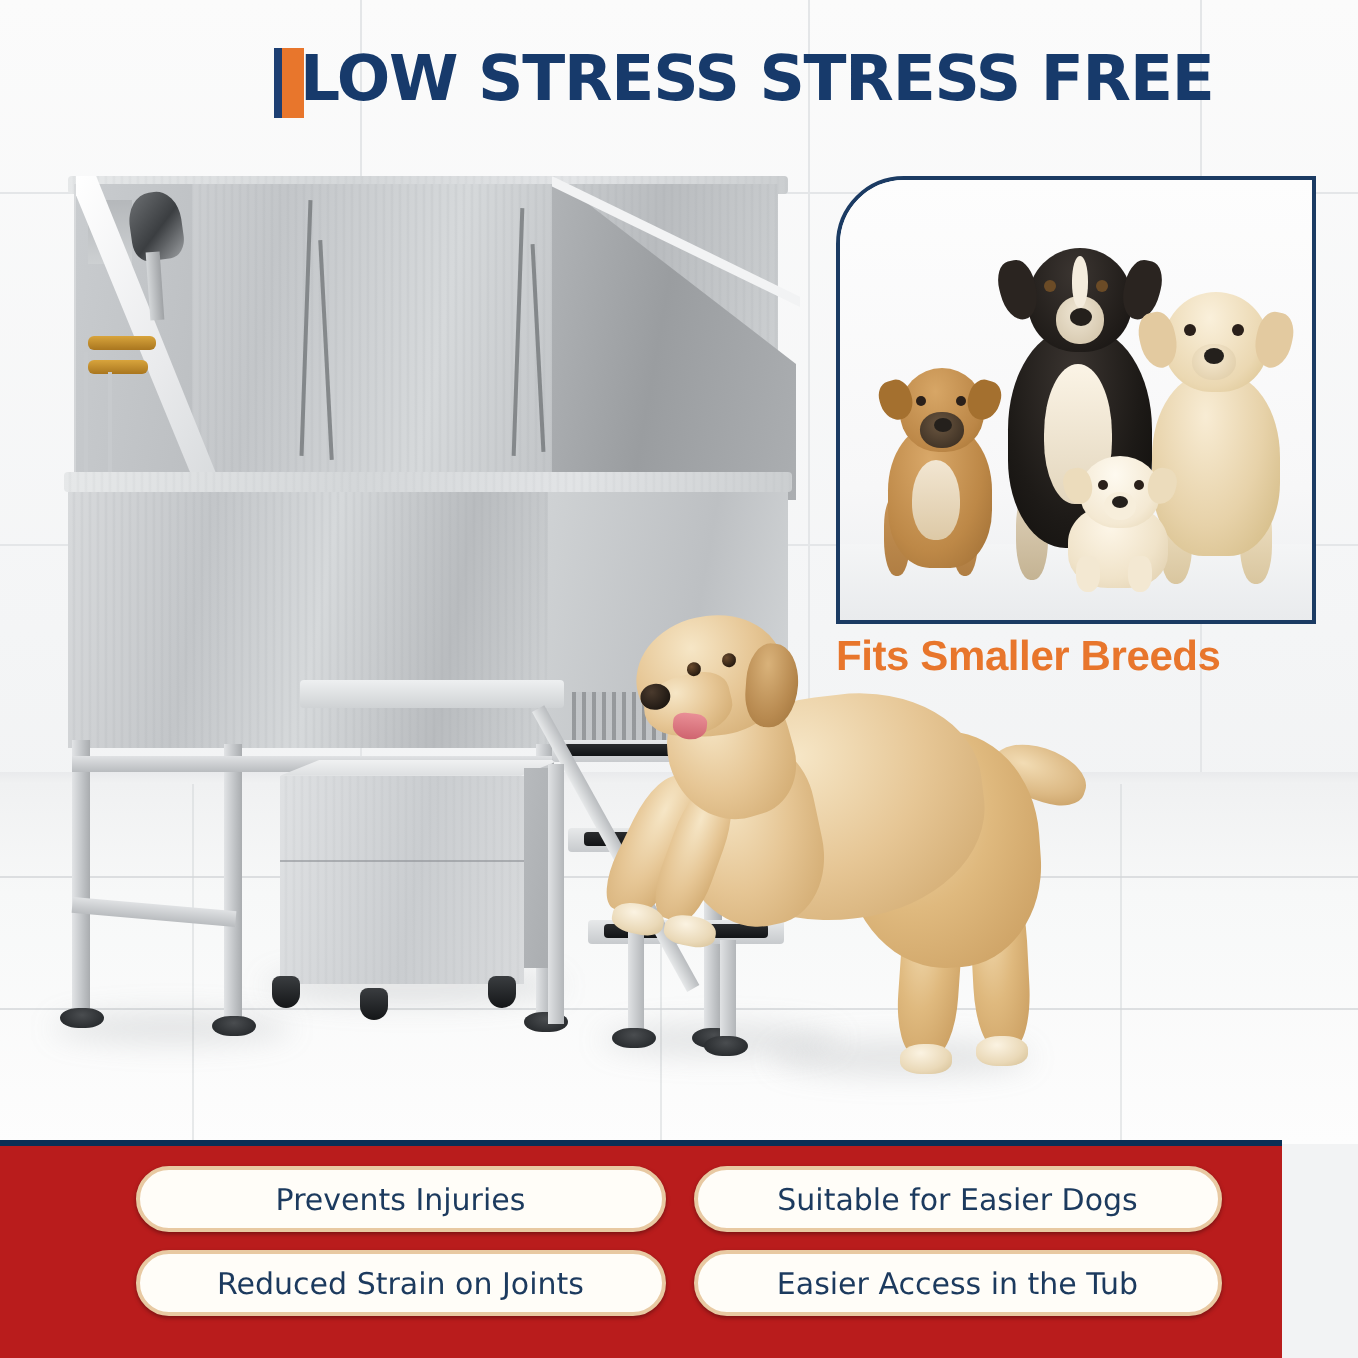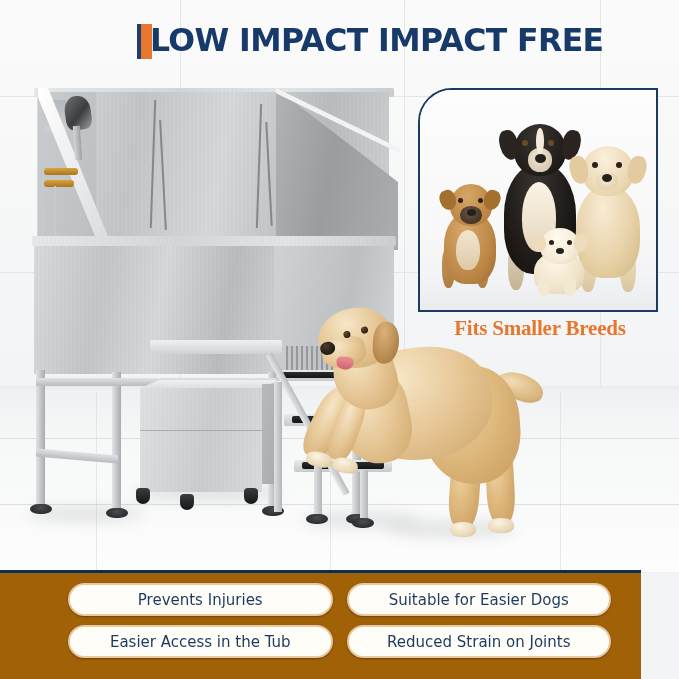--- a/index.html
+++ b/index.html
@@ -400,37 +400,37 @@
   .idog .h { border-radius: 50% 50% 46% 46%; }
   .idog .e { border-radius: 50% 50% 60% 60%; }
   .idog .l { border-radius: 38% 38% 45% 45%; }
   .idog .m { border-radius: 48%; }
   .idog .ch { border-radius: 50% 50% 45% 45%; }
   .idog .nose { position:absolute; border-radius:50%; background:#24201c; }
   .idog .eye  { position:absolute; border-radius:50%; background:#2a201a; }
 
   .inset-caption {
     position: absolute; left: 418px; top: 316px;
-    width: 244px; text-align: center;
-    font-family: Liberation Serif, serif;
+    width: 244px; 
+    font-family: Liberation Sans, sans-serif;
   }
   .cap-line1 {
     font-size: 21px; font-weight: 600; color: #e8762c;
     line-height: 25px; letter-spacing: -0.2px;
   }
   .cap-line2 {
     font-size: 21px; font-weight: 400; color: #2d4054;
     line-height: 26px; letter-spacing: -0.2px;
   }
 
   
   .banner {
     position: absolute; left: 0; top: 570px;
     width: 641px; height: 109px;
-    background: #a16207;
+    background: #b91c1c;
     border-top: 3px solid #0a2f55;
     box-sizing: border-box;
   }
   .pill-grid {
     position: absolute; left: 0; top: 10px;
     width: 679px;
     display: grid;
     grid-template-columns: 1fr 1fr;
     gap: 9px 14px;
     padding: 0 68px;
@@ -565,21 +565,21 @@
         <div class="dog-nose"></div>
         <div class="dog-tongue"></div>
         <div class="dog-eye" style="left:26px;top:22px;"></div>
         <div class="dog-eye" style="left:44px;top:20px;"></div>
       </div>
     </div>
   </div>
 
   <div class="headline-bar-blue"></div>
   <div class="headline-bar-orange"></div>
-  <div class="headline">LOW IMPACT IMPACT FREE</div>
+  <div class="headline">LOW STRESS STRESS FREE</div>
 
   <div class="inset">
     <div class="inset-photo">
       <div class="ip-ground"></div>
 
       <div class="idog" style="left:16px;top:92px;width:66px;height:108px;">
         <div class="l" style="left:6px;top:66px;width:13px;height:40px;background:linear-gradient(180deg,#c79355,#b07e43);"></div>
         <div class="l" style="left:40px;top:66px;width:13px;height:40px;background:linear-gradient(180deg,#c79355,#b07e43);"></div>
         <div class="b" style="left:8px;top:30px;width:52px;height:72px;background:radial-gradient(ellipse at 40% 25%,#d9a869 0%,#bd8847 60%,#9c6c33 100%);"></div>
         <div class="ch" style="left:20px;top:48px;width:24px;height:40px;background:linear-gradient(180deg,#f2e6d2,#ddc9a6);"></div>
@@ -636,18 +636,18 @@
   </div>
 
   <div class="inset-caption">
     <div class="cap-line1">Fits Smaller Breeds</div>
   </div>
 
   <div class="banner">
     <div class="pill-grid">
       <div class="pill">Prevents Injuries</div>
       <div class="pill">Suitable for Easier Dogs</div>
+      <div class="pill">Reduced Strain on Joints</div>
       <div class="pill">Easier Access in the Tub</div>
-      <div class="pill">Reduced Strain on Joints</div>
     </div>
   </div>
 
 </div>
 
 </body></html>

